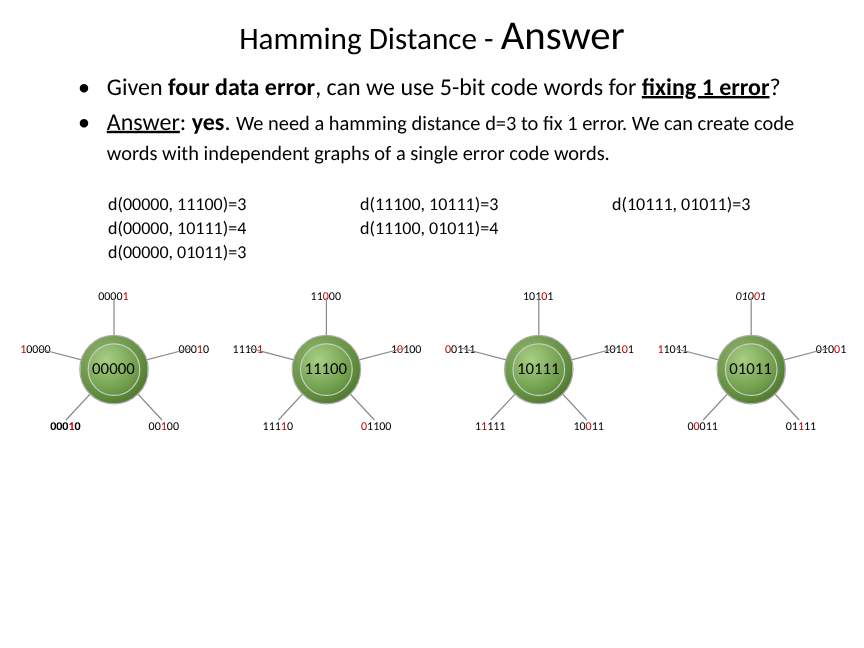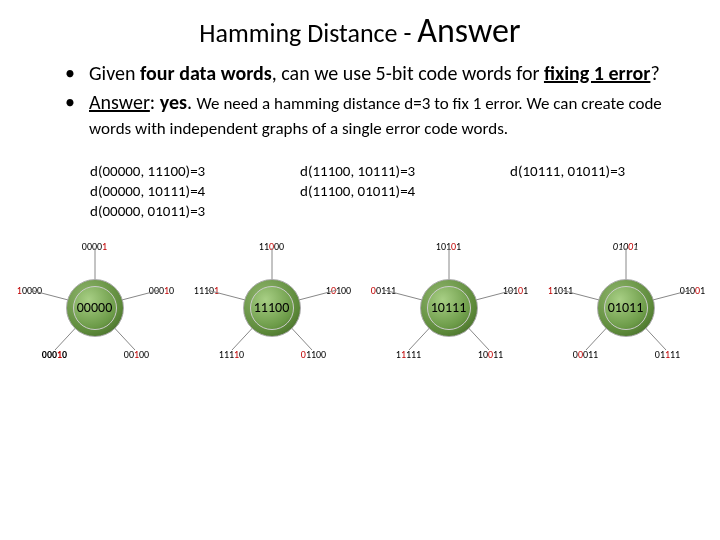--- a/index.html
+++ b/index.html
@@ -97,21 +97,21 @@
 </style>
 </head>
 <body>
 
 <div class="title">
   <span class="t1">Hamming Distance - </span><span class="t2">Answer</span>
 </div>
 
 <div class="bullets">
   <div class="bullet">
-    <span>Given </span><b>four data words</b><span>, can we use 5-bit code words for </span><b><u>fixing 1 error</u></b><span>?</span>
+    <span>Given </span><b>four data error</b><span>, can we use 5-bit code words for </span><b><u>fixing 1 error</u></b><span>?</span>
   </div>
   <div class="bullet">
     <u>Answer</u><span>: </span><b>yes</b><span>. </span><span class="sub">We need a hamming distance d=3 to fix 1 error. We can create code words with independent graphs of a single error code words.</span>
   </div>
 </div>
 
 <div class="distances">
   <div class="col">
     <div>d(00000, 11100)=3</div>
     <div>d(00000, 10111)=4</div>

